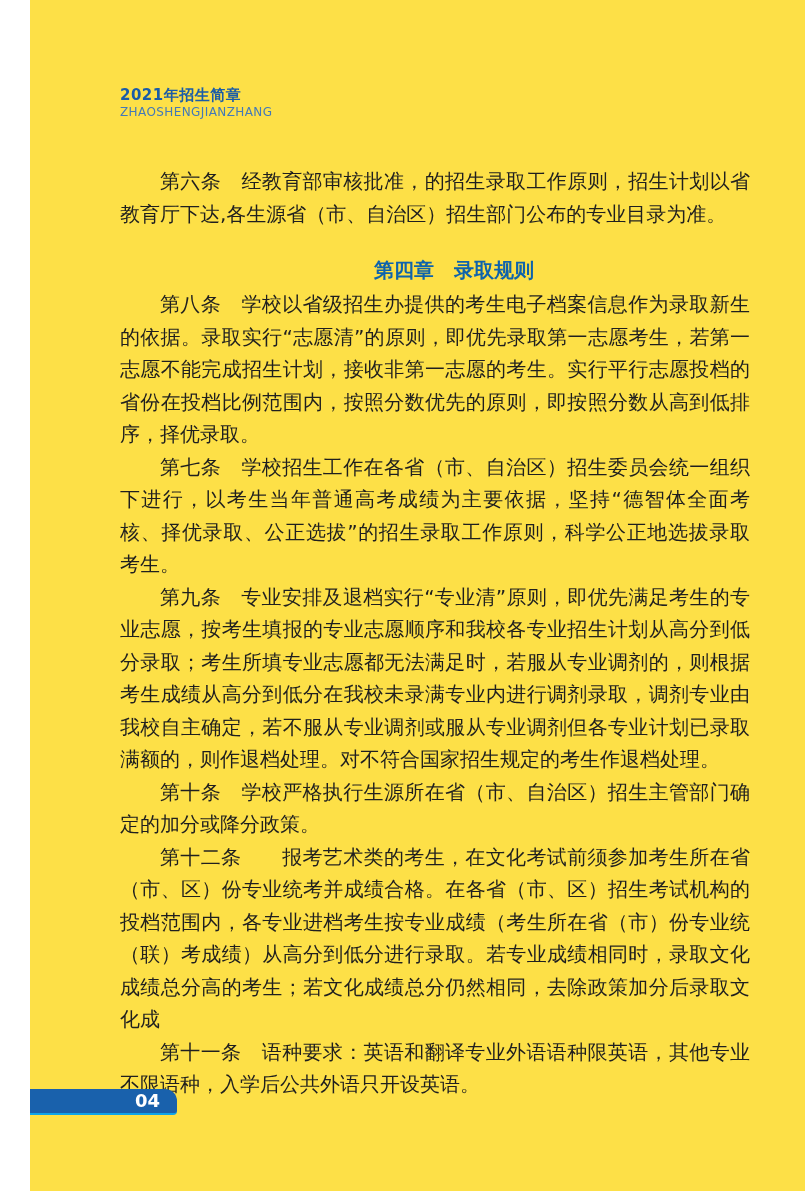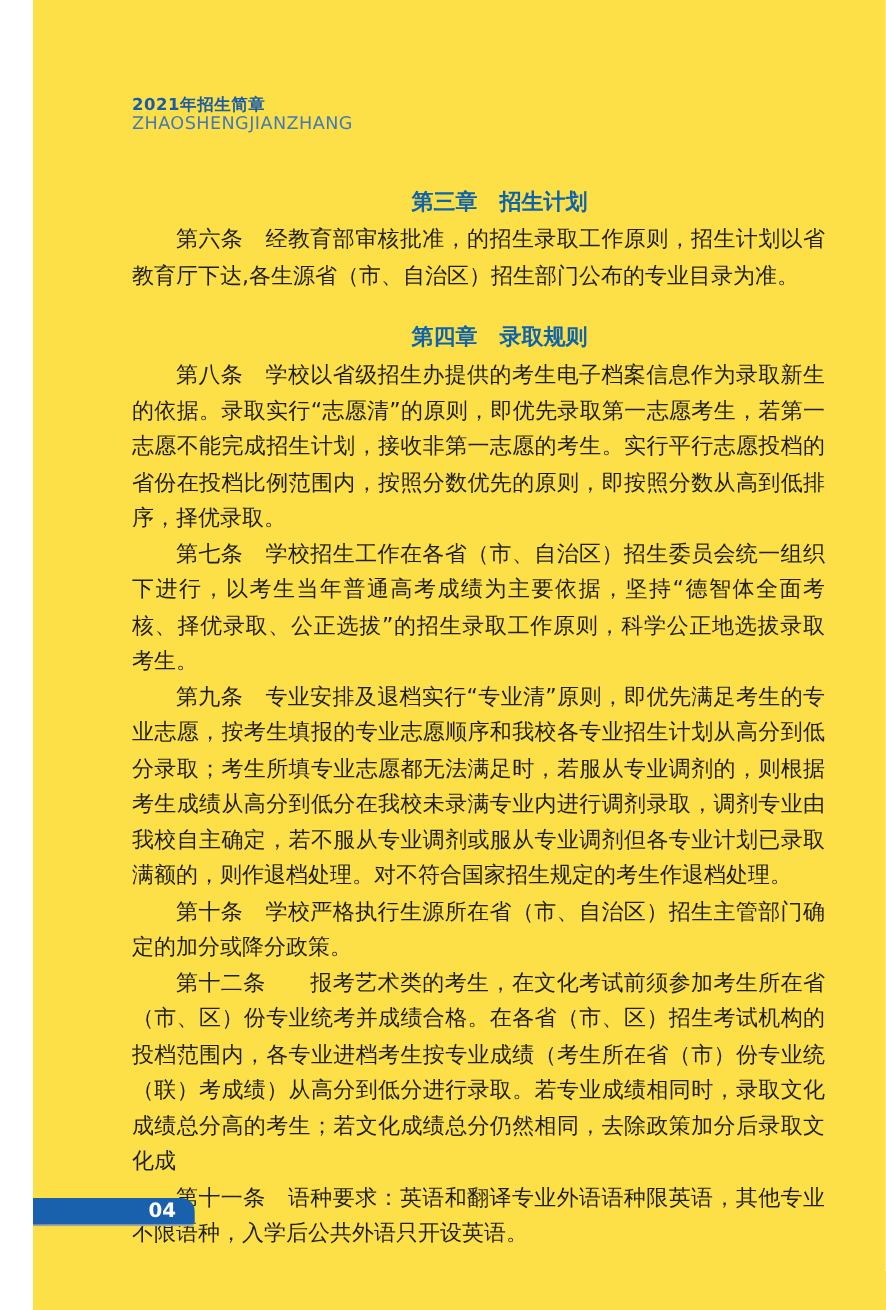--- a/index.html
+++ b/index.html
@@ -24,21 +24,21 @@
     top: 86px;
   }
   .brand-title {
     font-size: 15px;
     font-weight: bold;
     color: #1a5ca8;
     letter-spacing: 0.5px;
     line-height: 18px;
   }
   .brand-sub {
-    font-size: 16px;
+    font-size: 12px;
     color: #4379b8;
     letter-spacing: 0.4px;
     line-height: 14px;
     margin-top: 1px;
   }
 
   
   .content {
     position: absolute;
     left: 90px;
@@ -68,21 +68,21 @@
 
   
   .page-badge {
     position: absolute;
     left: 0;
     top: 1089px;
     width: 130px;
     height: 24px;
     background: #1961ac;
     border-radius: 0 12px 4px 0;
-    border-bottom: 2px solid #a3a3a3;
+    border-bottom: 2px solid #0ea5e9;
     color: #ffffff;
     font-size: 18px;
     font-weight: bold;
     line-height: 24px;
     text-align: right;
     padding-right: 17px;
     box-sizing: content-box;
   }
 </style>
 </head>
@@ -90,21 +90,20 @@
 
 <div class="page">
 
   <div class="brand">
     <div class="brand-title">2021年招生简章</div>
     <div class="brand-sub">ZHAOSHENGJIANZHANG</div>
   </div>
 
   <div class="content">
 
-    <h2 class="section-heading">第三章　招生计划</h2>
 
     <p>第六条　经教育部审核批准，的招生录取工作原则，招生计划以省教育厅下达,各生源省（市、自治区）招生部门公布的专业目录为准。</p>
 
     <h2 class="section-heading second">第四章　录取规则</h2>
 
     <p>第八条　学校以省级招生办提供的考生电子档案信息作为录取新生的依据。录取实行“志愿清”的原则，即优先录取第一志愿考生，若第一志愿不能完成招生计划，接收非第一志愿的考生。实行平行志愿投档的省份在投档比例范围内，按照分数优先的原则，即按照分数从高到低排序，择优录取。</p>
 
     <p>第七条　学校招生工作在各省（市、自治区）招生委员会统一组织下进行，以考生当年普通高考成绩为主要依据，坚持“德智体全面考核、择优录取、公正选拔”的招生录取工作原则，科学公正地选拔录取考生。</p>
 
     <p>第九条　专业安排及退档实行“专业清”原则，即优先满足考生的专业志愿，按考生填报的专业志愿顺序和我校各专业招生计划从高分到低分录取；考生所填专业志愿都无法满足时，若服从专业调剂的，则根据考生成绩从高分到低分在我校未录满专业内进行调剂录取，调剂专业由我校自主确定，若不服从专业调剂或服从专业调剂但各专业计划已录取满额的，则作退档处理。对不符合国家招生规定的考生作退档处理。</p>

